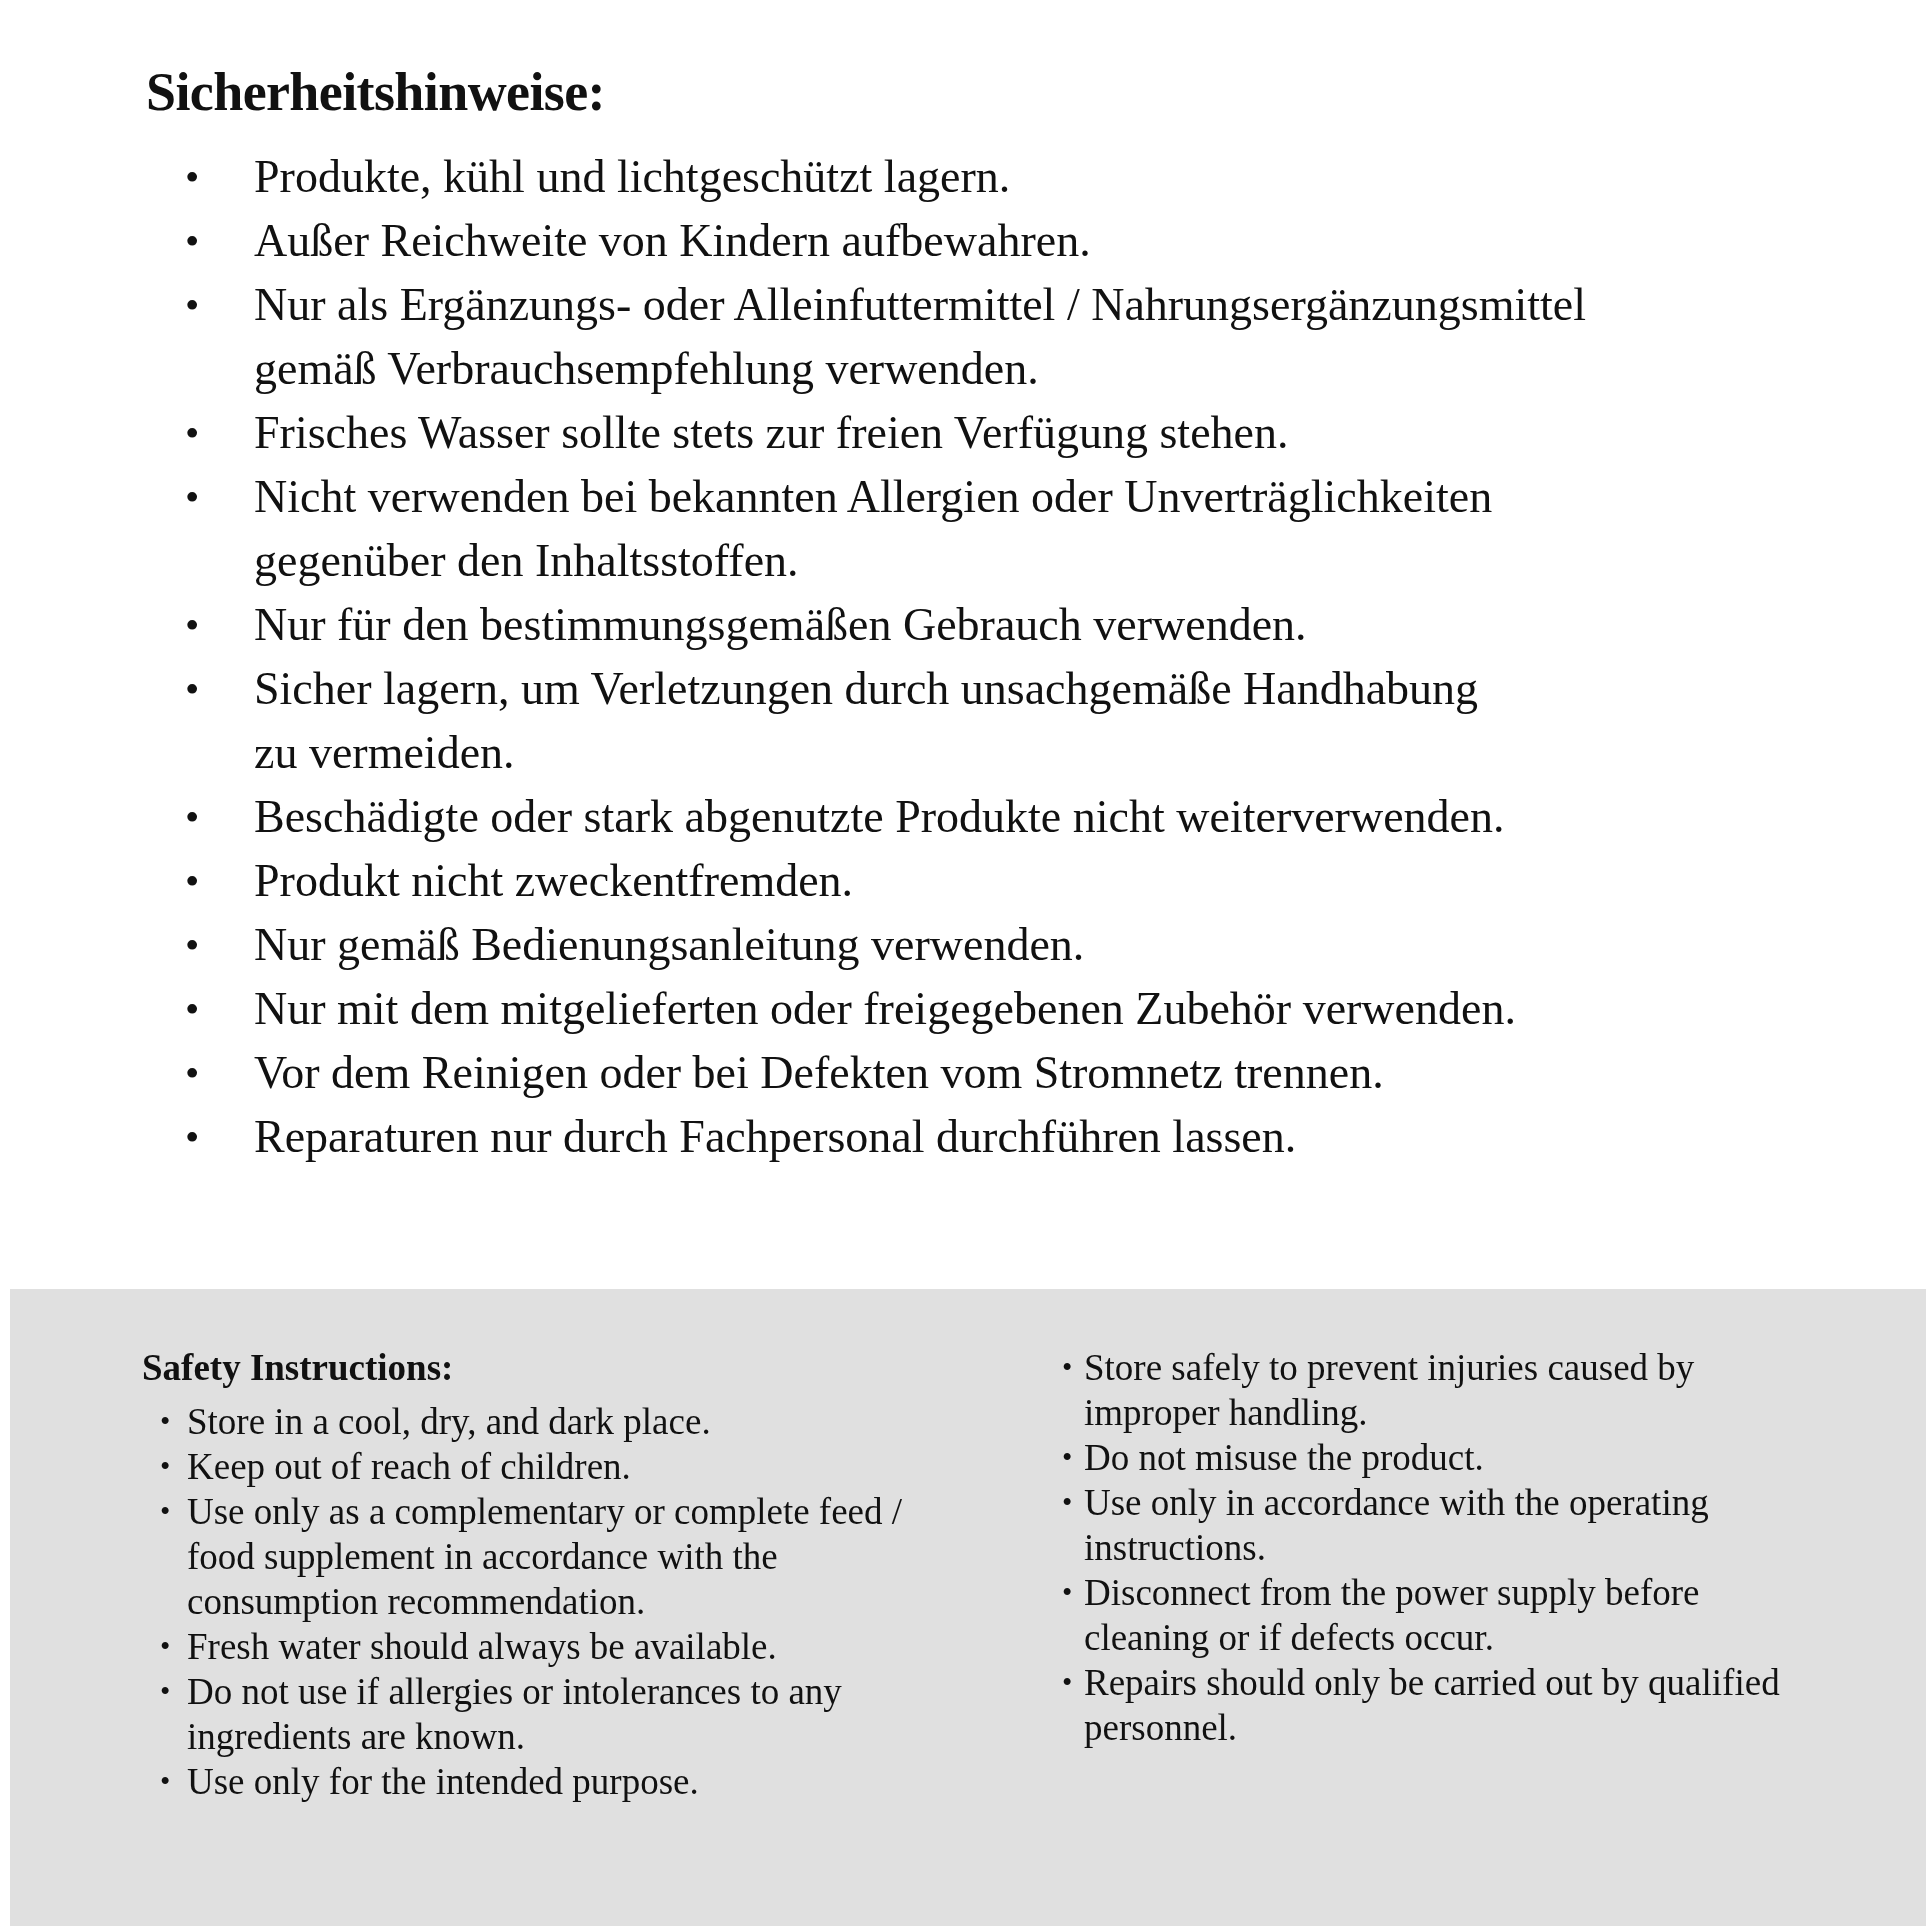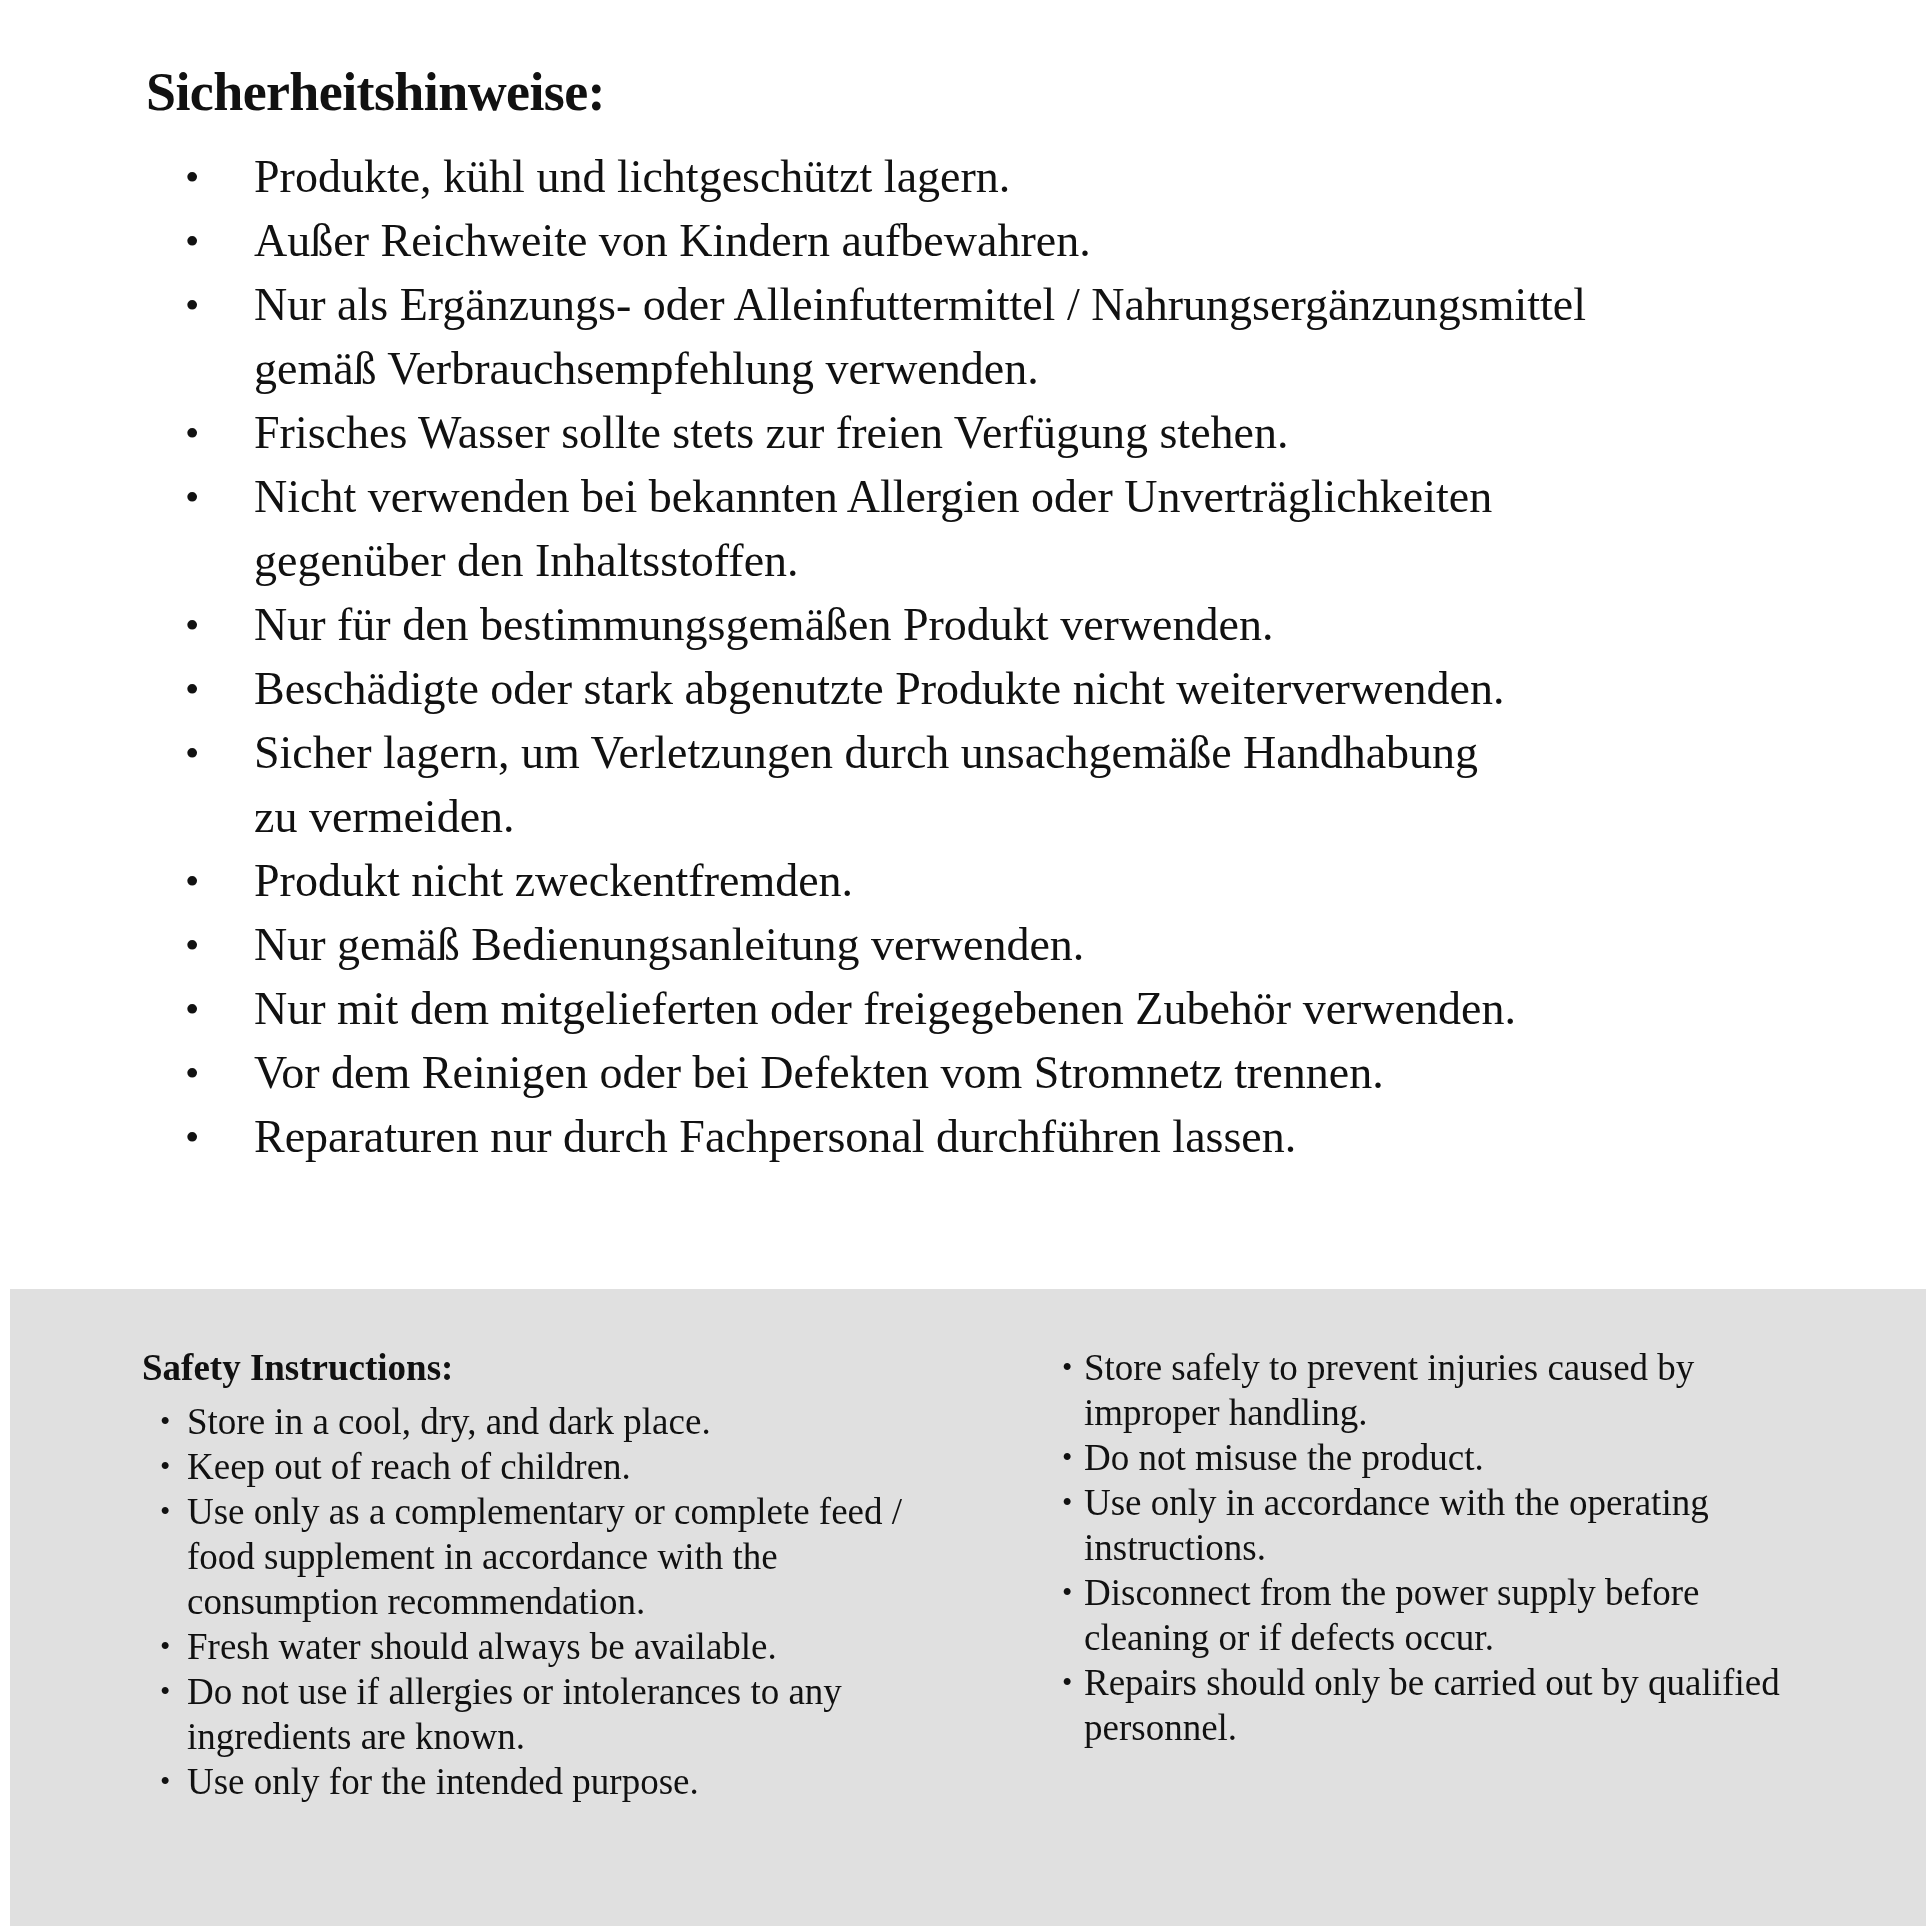--- a/index.html
+++ b/index.html
@@ -128,28 +128,28 @@
 gemäß Verbrauchsempfehlung verwenden.</span>
         </li>
       <li>
           <span class="li-text">Frisches Wasser sollte stets zur freien Verfügung stehen.</span>
         </li>
       <li>
           <span class="li-text">Nicht verwenden bei bekannten Allergien oder Unverträglichkeiten
 gegenüber den Inhaltsstoffen.</span>
         </li>
       <li>
-          <span class="li-text">Nur für den bestimmungsgemäßen Produkt verwenden.</span>
-        </li>
-      <li>
-          <span class="li-text">Beschädigte oder stark abgenutzte Produkte nicht weiterverwenden.</span>
+          <span class="li-text">Nur für den bestimmungsgemäßen Gebrauch verwenden.</span>
         </li>
       <li>
           <span class="li-text">Sicher lagern, um Verletzungen durch unsachgemäße Handhabung
 zu vermeiden.</span>
+        </li>
+      <li>
+          <span class="li-text">Beschädigte oder stark abgenutzte Produkte nicht weiterverwenden.</span>
         </li>
       <li>
           <span class="li-text">Produkt nicht zweckentfremden.</span>
         </li>
       <li>
           <span class="li-text">Nur gemäß Bedienungsanleitung verwenden.</span>
         </li>
       <li>
           <span class="li-text">Nur mit dem mitgelieferten oder freigegebenen Zubehör verwenden.</span>
         </li>

